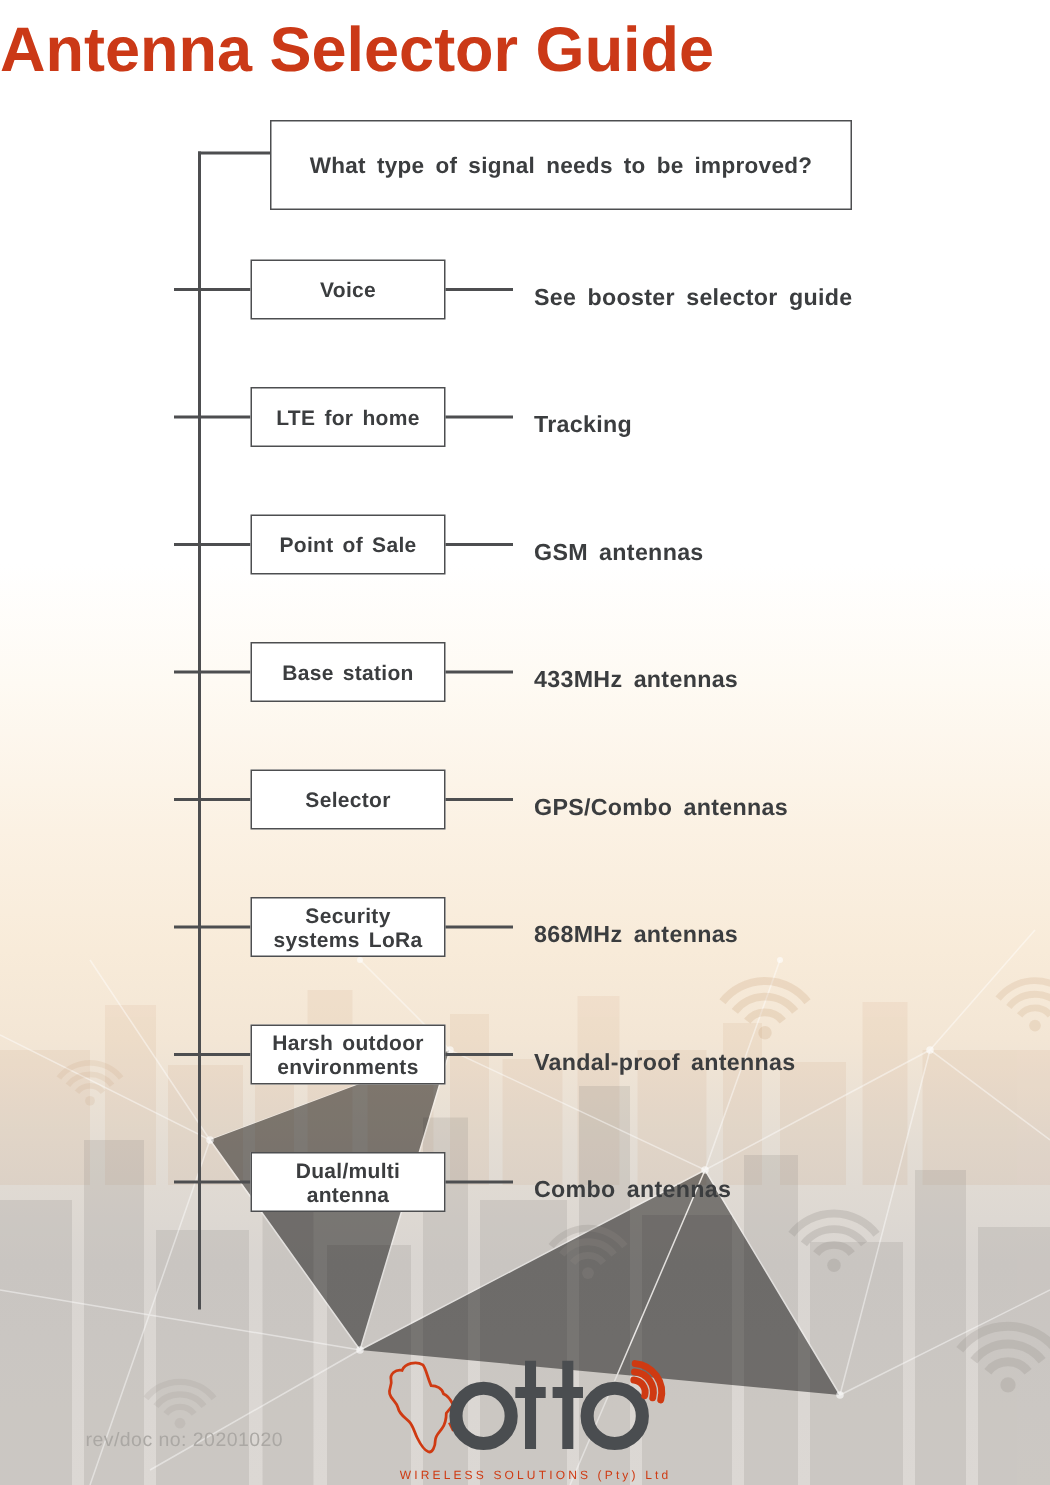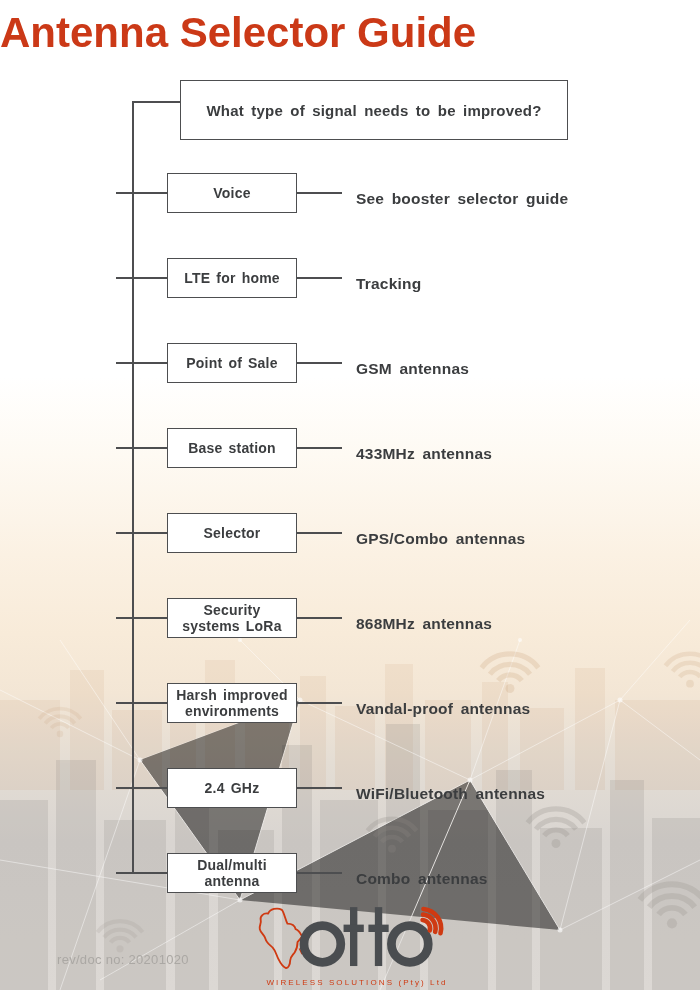--- a/index.html
+++ b/index.html
@@ -188,35 +188,27 @@
       <span>Security
 systems LoRa</span>
     </div>
     <div class="hline2"></div>
     <div class="result-label">868MHz antennas</div>
   </div>
 
   <div class="row">
     <div class="hline1"></div>
     <div class="node-box">
-      <span>Harsh improved
+      <span>Harsh outdoor
 environments</span>
     </div>
     <div class="hline2"></div>
     <div class="result-label">Vandal-proof antennas</div>
   </div>
 
-  <div class="row">
-    <div class="hline1"></div>
-    <div class="node-box">
-      <span>2.4 GHz</span>
-    </div>
-    <div class="hline2"></div>
-    <div class="result-label">WiFi/Bluetooth antennas</div>
-  </div>
 
   <div class="row">
     <div class="hline1"></div>
     <div class="node-box">
       <span>Dual/multi
 antenna</span>
     </div>
     <div class="hline2"></div>
     <div class="result-label">Combo antennas</div>
   </div>

